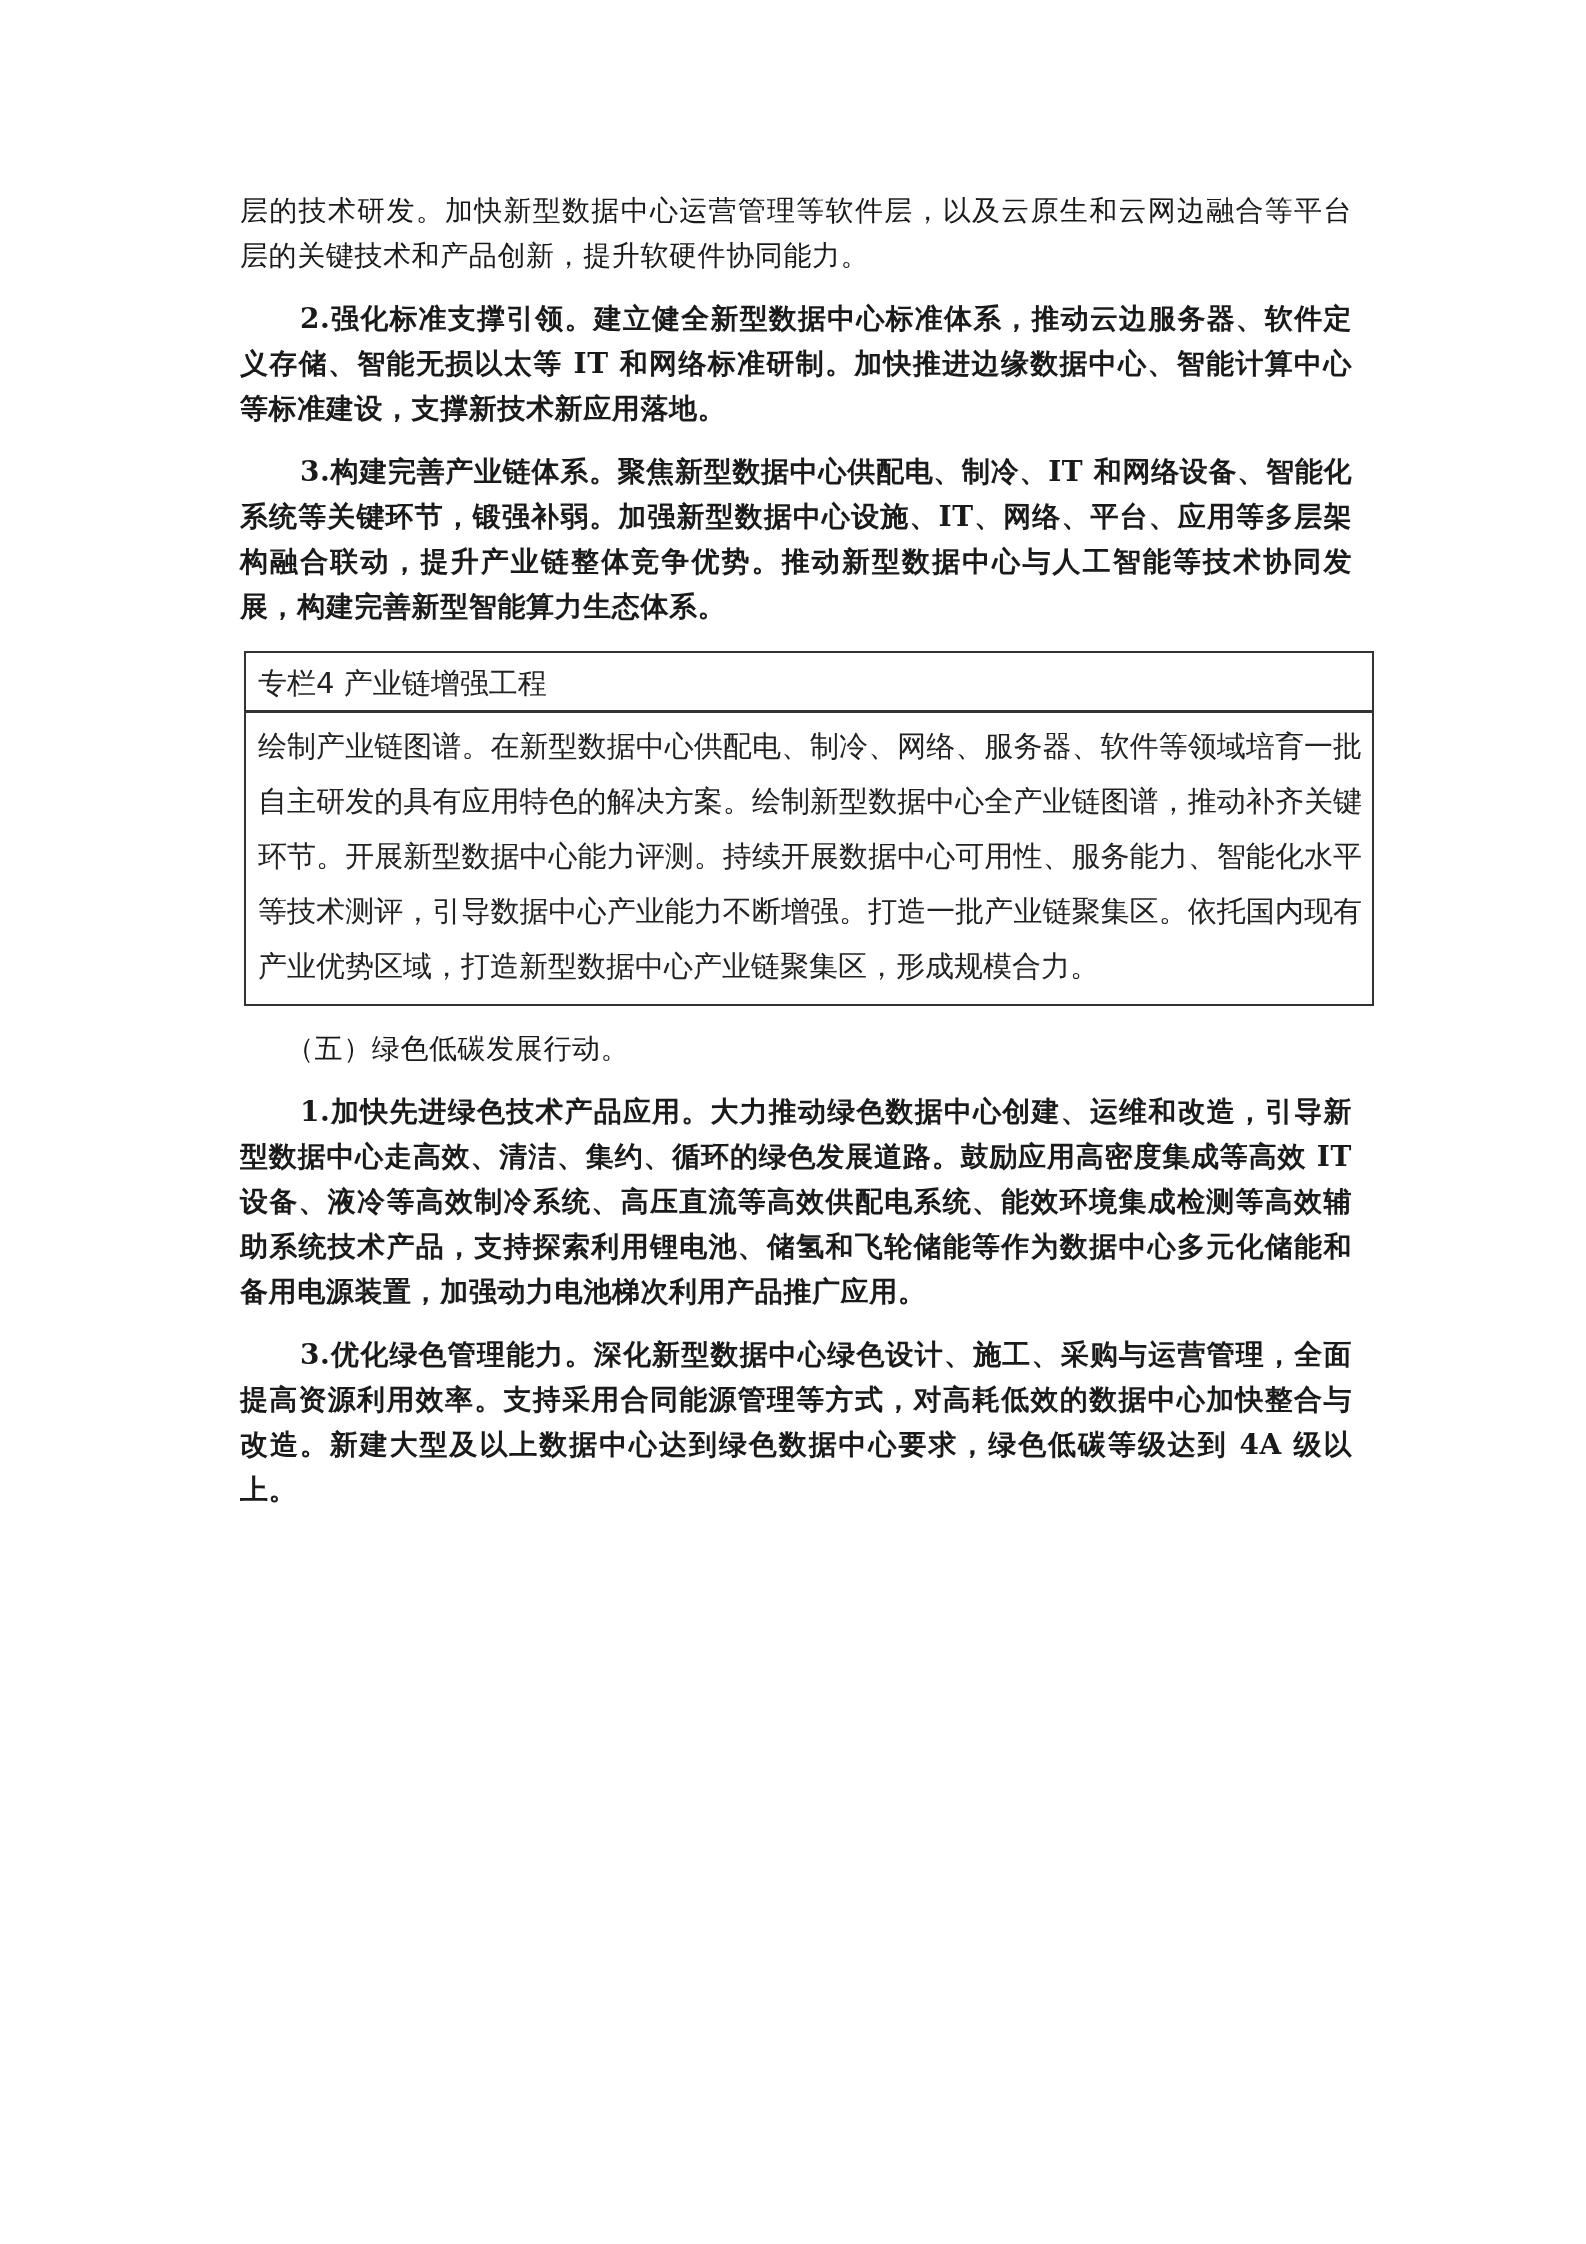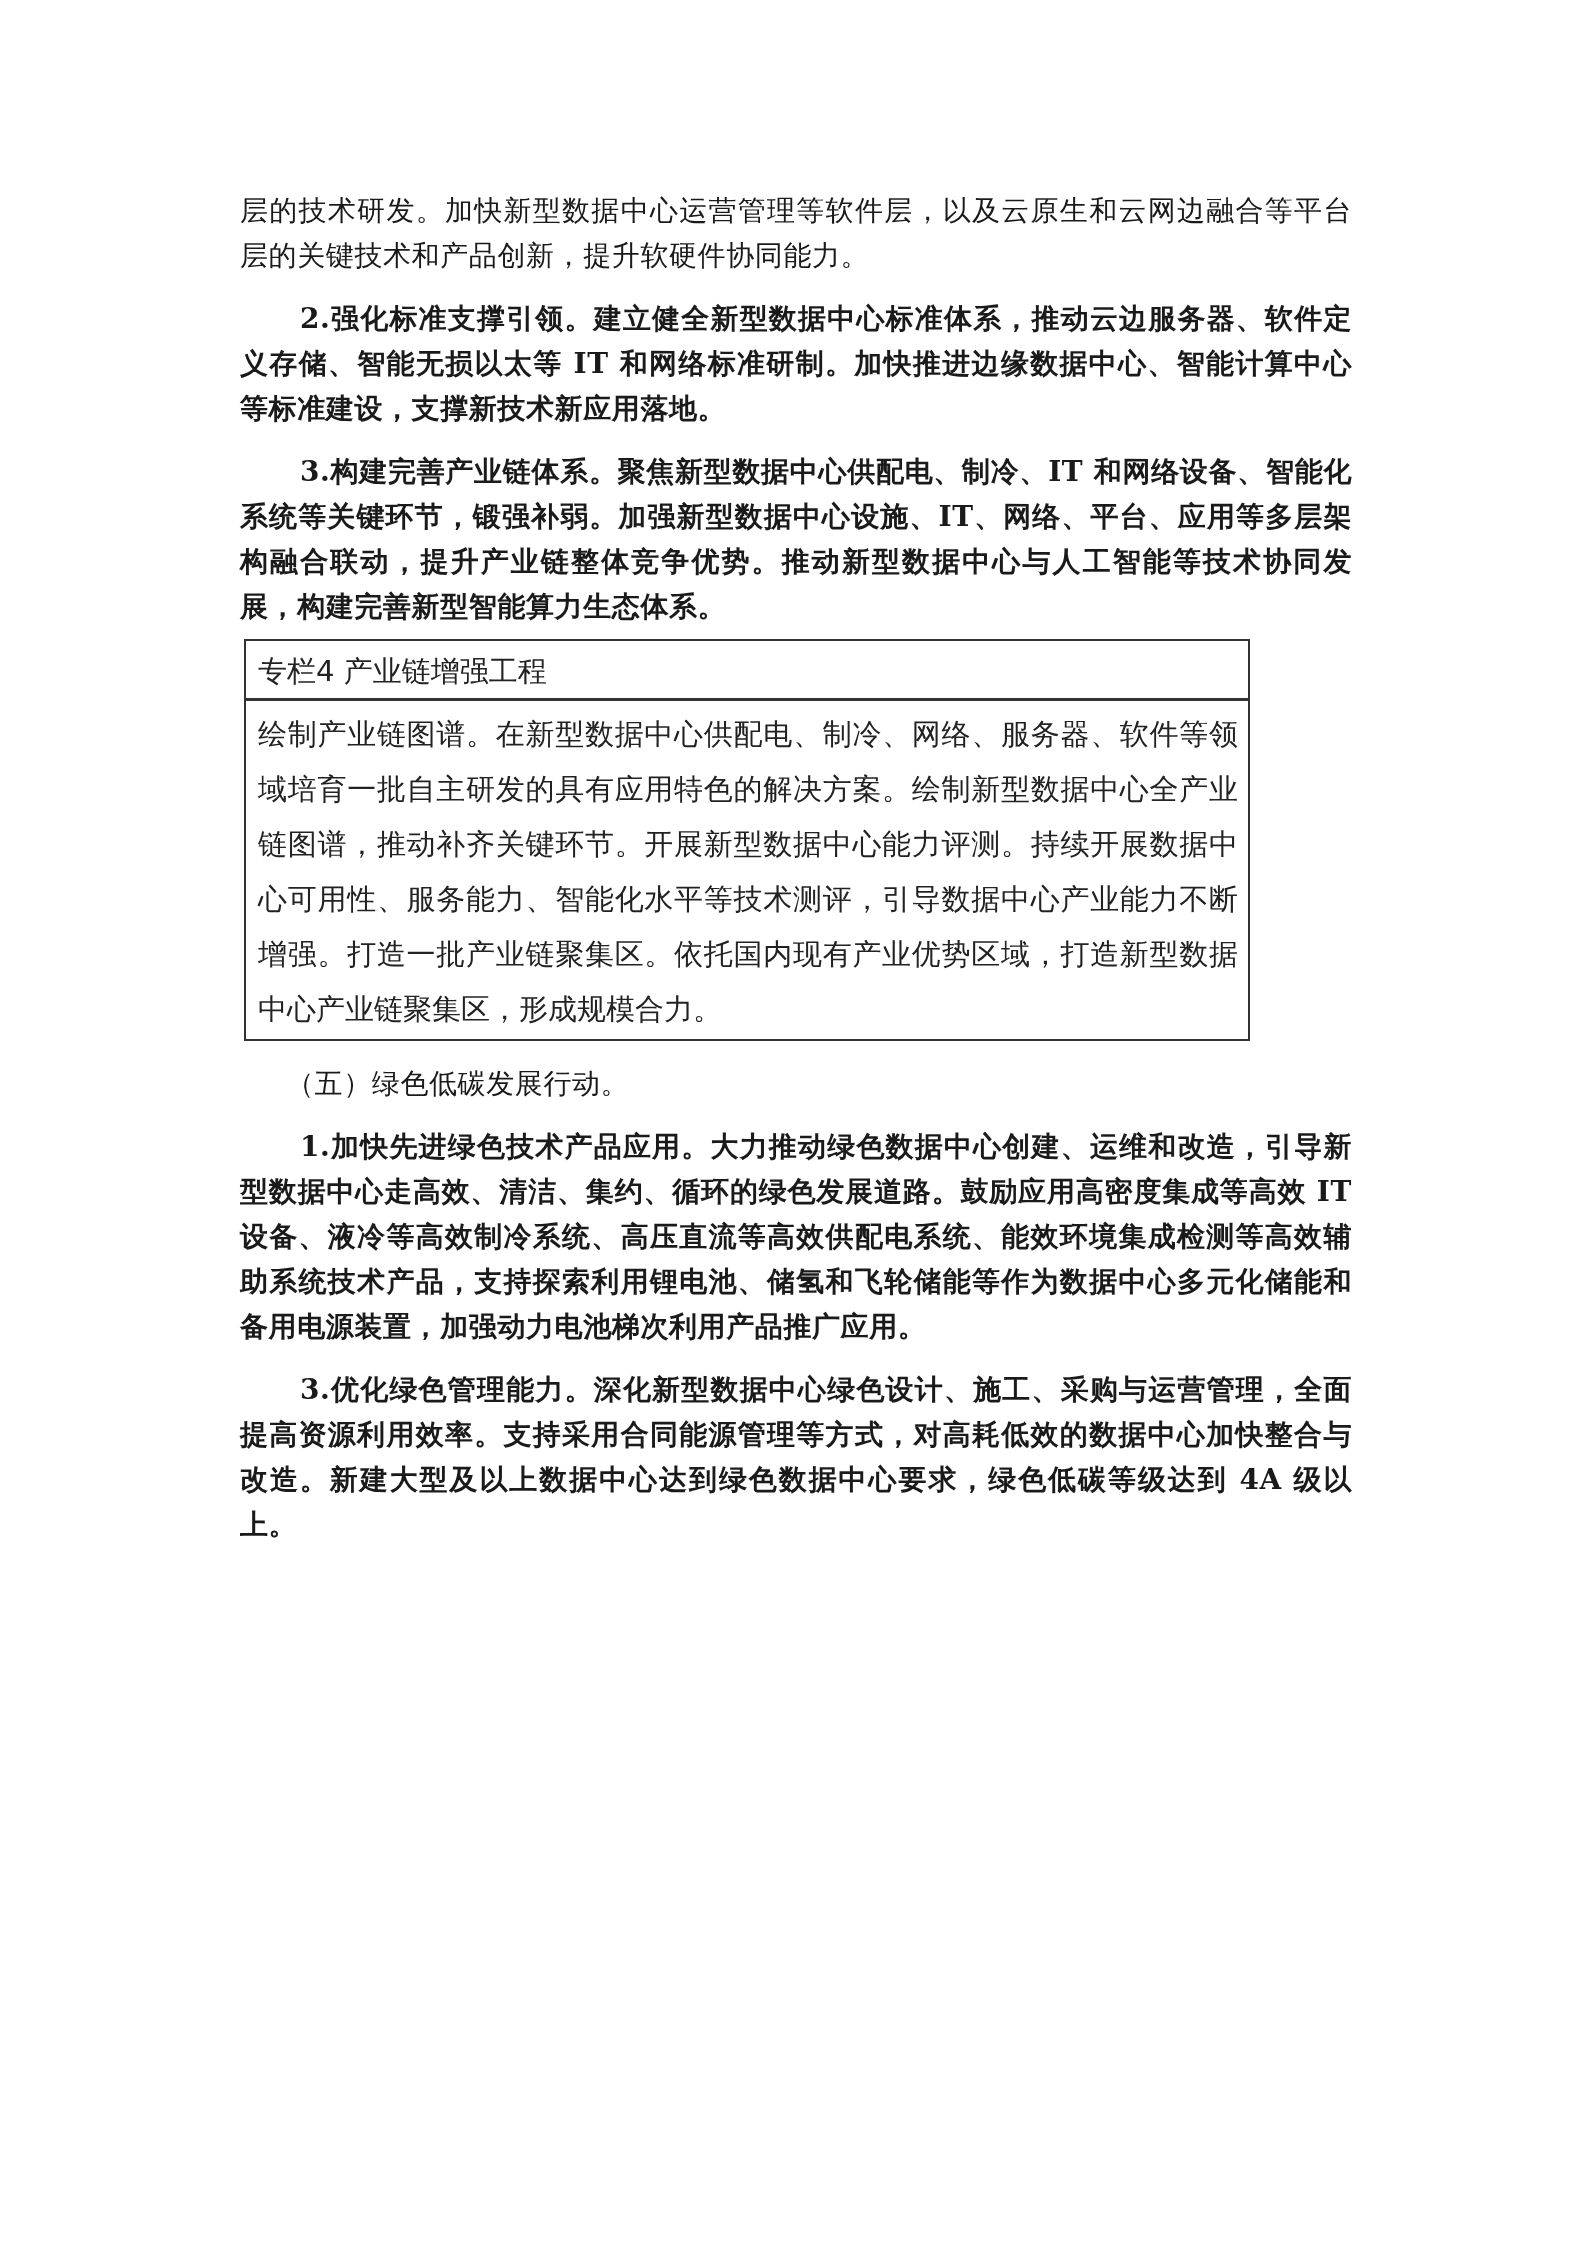--- a/index.html
+++ b/index.html
@@ -26,38 +26,38 @@
     line-height: 45px;
     margin: 0;
     text-align: justify;
     letter-spacing: 0.6px;
   }
   .indent { text-indent: 60px; }
   .gap { margin-top: 18px; font-weight: bold; }
   .heading-5 { padding-left: 14px; }
 
   .box {
-    margin-top: 10px;
+    margin-top: 22px;
     margin-left: 4px;
-    width: 1006px;
+    width: 1130px;
     border: 2px solid #333333;
     box-sizing: border-box;
     font-family: "DejaVu Sans", "Liberation Sans", sans-serif;
   }
   .box-title {
     font-size: 29px;
     line-height: 30px;
     padding: 15px 10px 12px 12px;
     border-bottom: 3px solid #333333;
     color: #222;
   }
   .box-body {
     font-size: 29px;
     line-height: 55px;
-    padding: 6px 10px 2px 12px;
+    padding: 6px 10px 10px 12px;
     text-align: justify;
     color: #222;
   }
   .after-box { margin-top: 20px; }
 </style>
 </head>
 <body>
 
 <div class="page">
 

